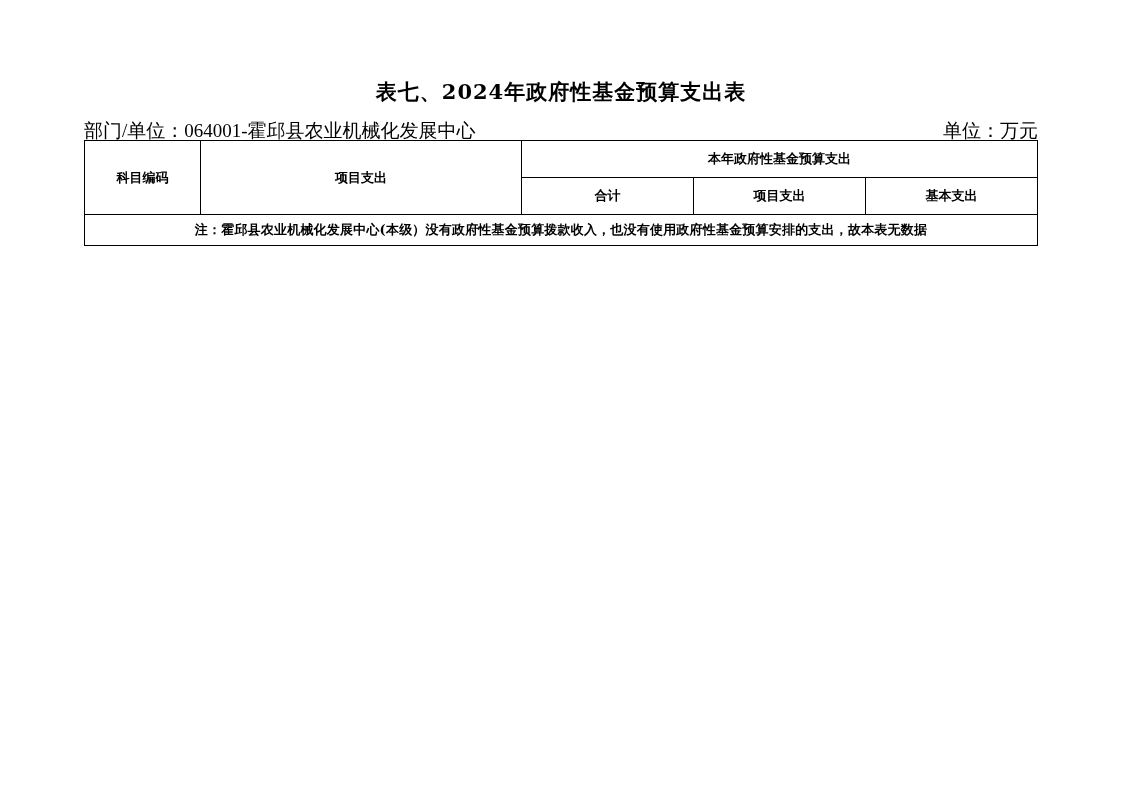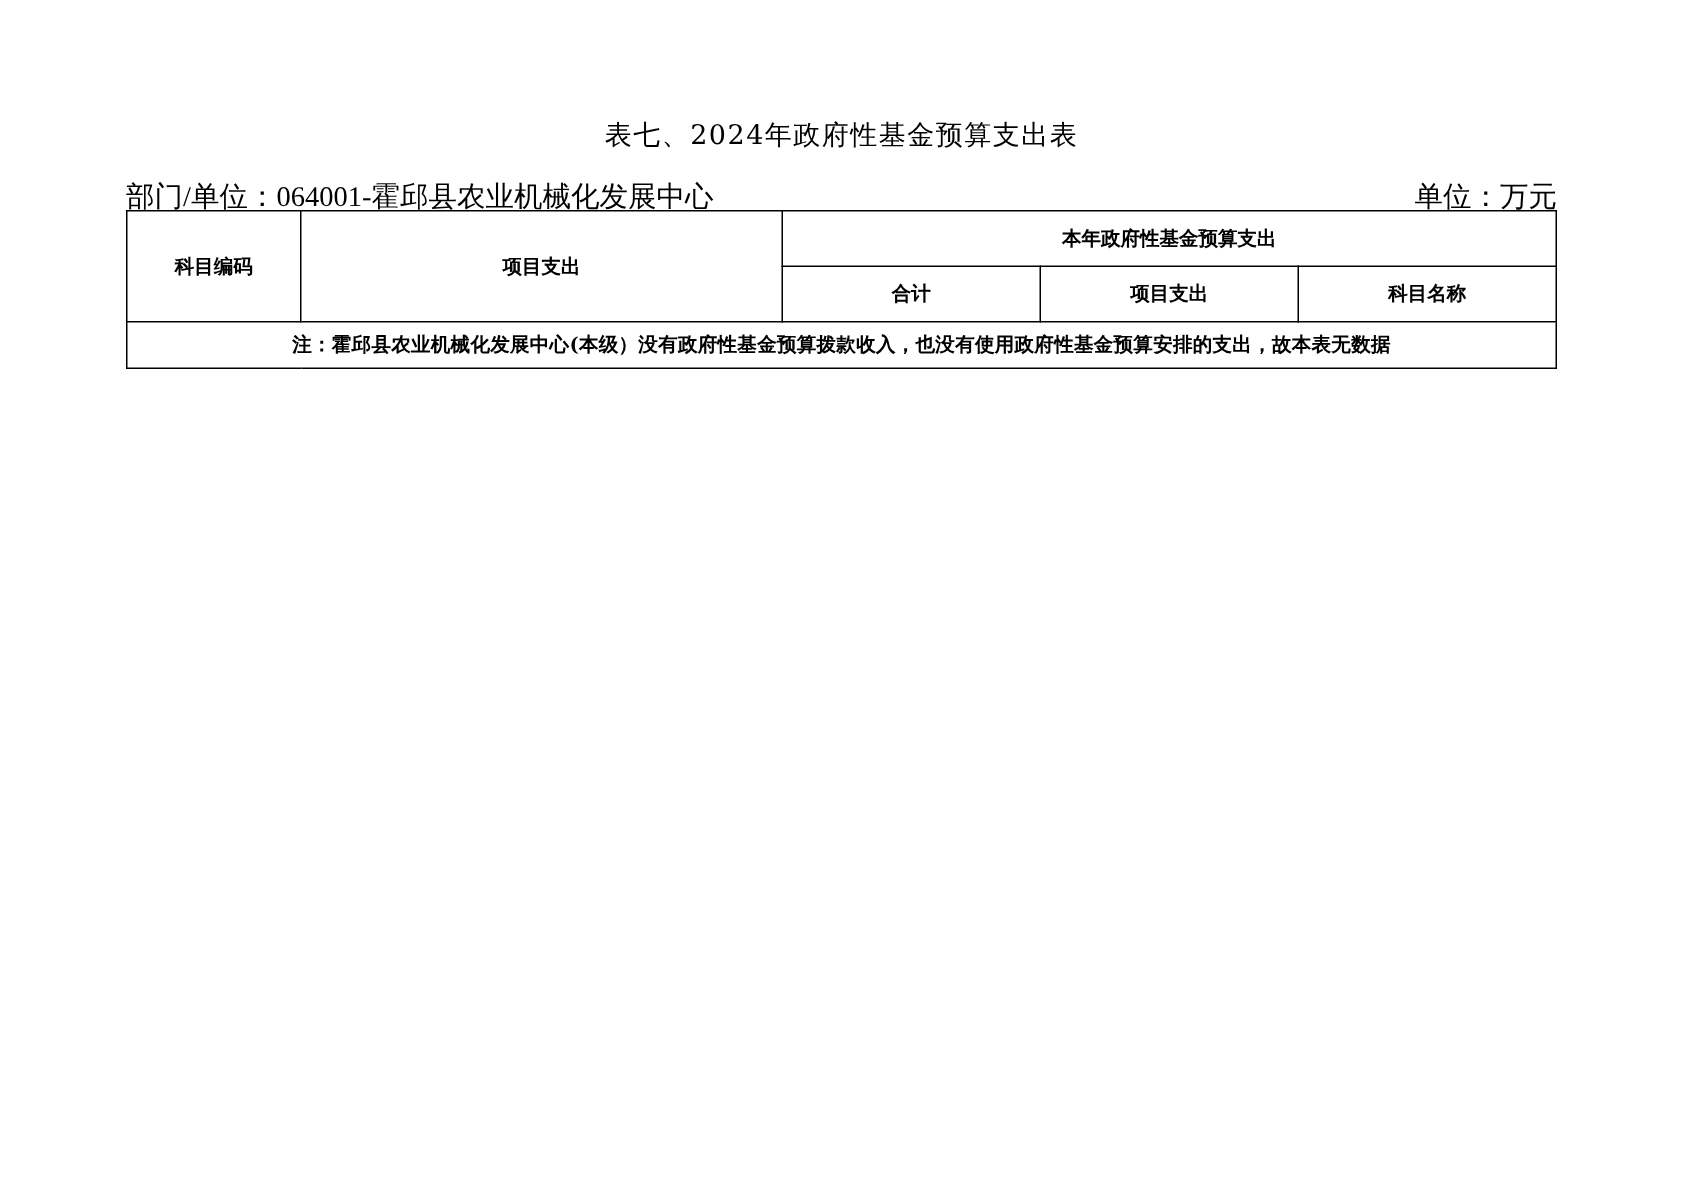--- a/index.html
+++ b/index.html
@@ -16,22 +16,22 @@
     color: #000000;
     overflow: hidden;
   }
   .doc-title {
     position: absolute;
     top: 78px;
     left: 0;
     width: 1122px;
     text-align: center;
     font-family: "DejaVu Serif", "Liberation Serif", serif;
-    font-weight: normal;
-    font-size: 18px;
+    font-weight: bold;
+    font-size: 21px;
     letter-spacing: 1px;
   }
   .meta-row {
     position: absolute;
     top: 118px;
     left: 84px;
     width: 954px;
     height: 20px;
     font-size: 19px;
     font-family: Liberation Serif, serif;
@@ -97,21 +97,21 @@
   <table class="budget">
     <tbody>
       <tr class="h-row1">
         <td class="col-code" rowspan="2">科目编码</td>
         <td class="col-name" rowspan="2">项目支出</td>
         <td colspan="3">本年政府性基金预算支出</td>
       </tr>
       <tr class="h-row2">
         <td class="col-total">合计</td>
         <td class="col-basic">项目支出</td>
-        <td class="col-project">科目名称</td>
+        <td class="col-project">基本支出</td>
       </tr>
       <tr>
         <td class="note" colspan="5">注：霍邱县农业机械化发展中心(本级）没有政府性基金预算拨款收入，也没有使用政府性基金预算安排的支出，故本表无数据</td>
       </tr>
     </tbody>
   </table>
 
 </div>
 
 </body></html>

